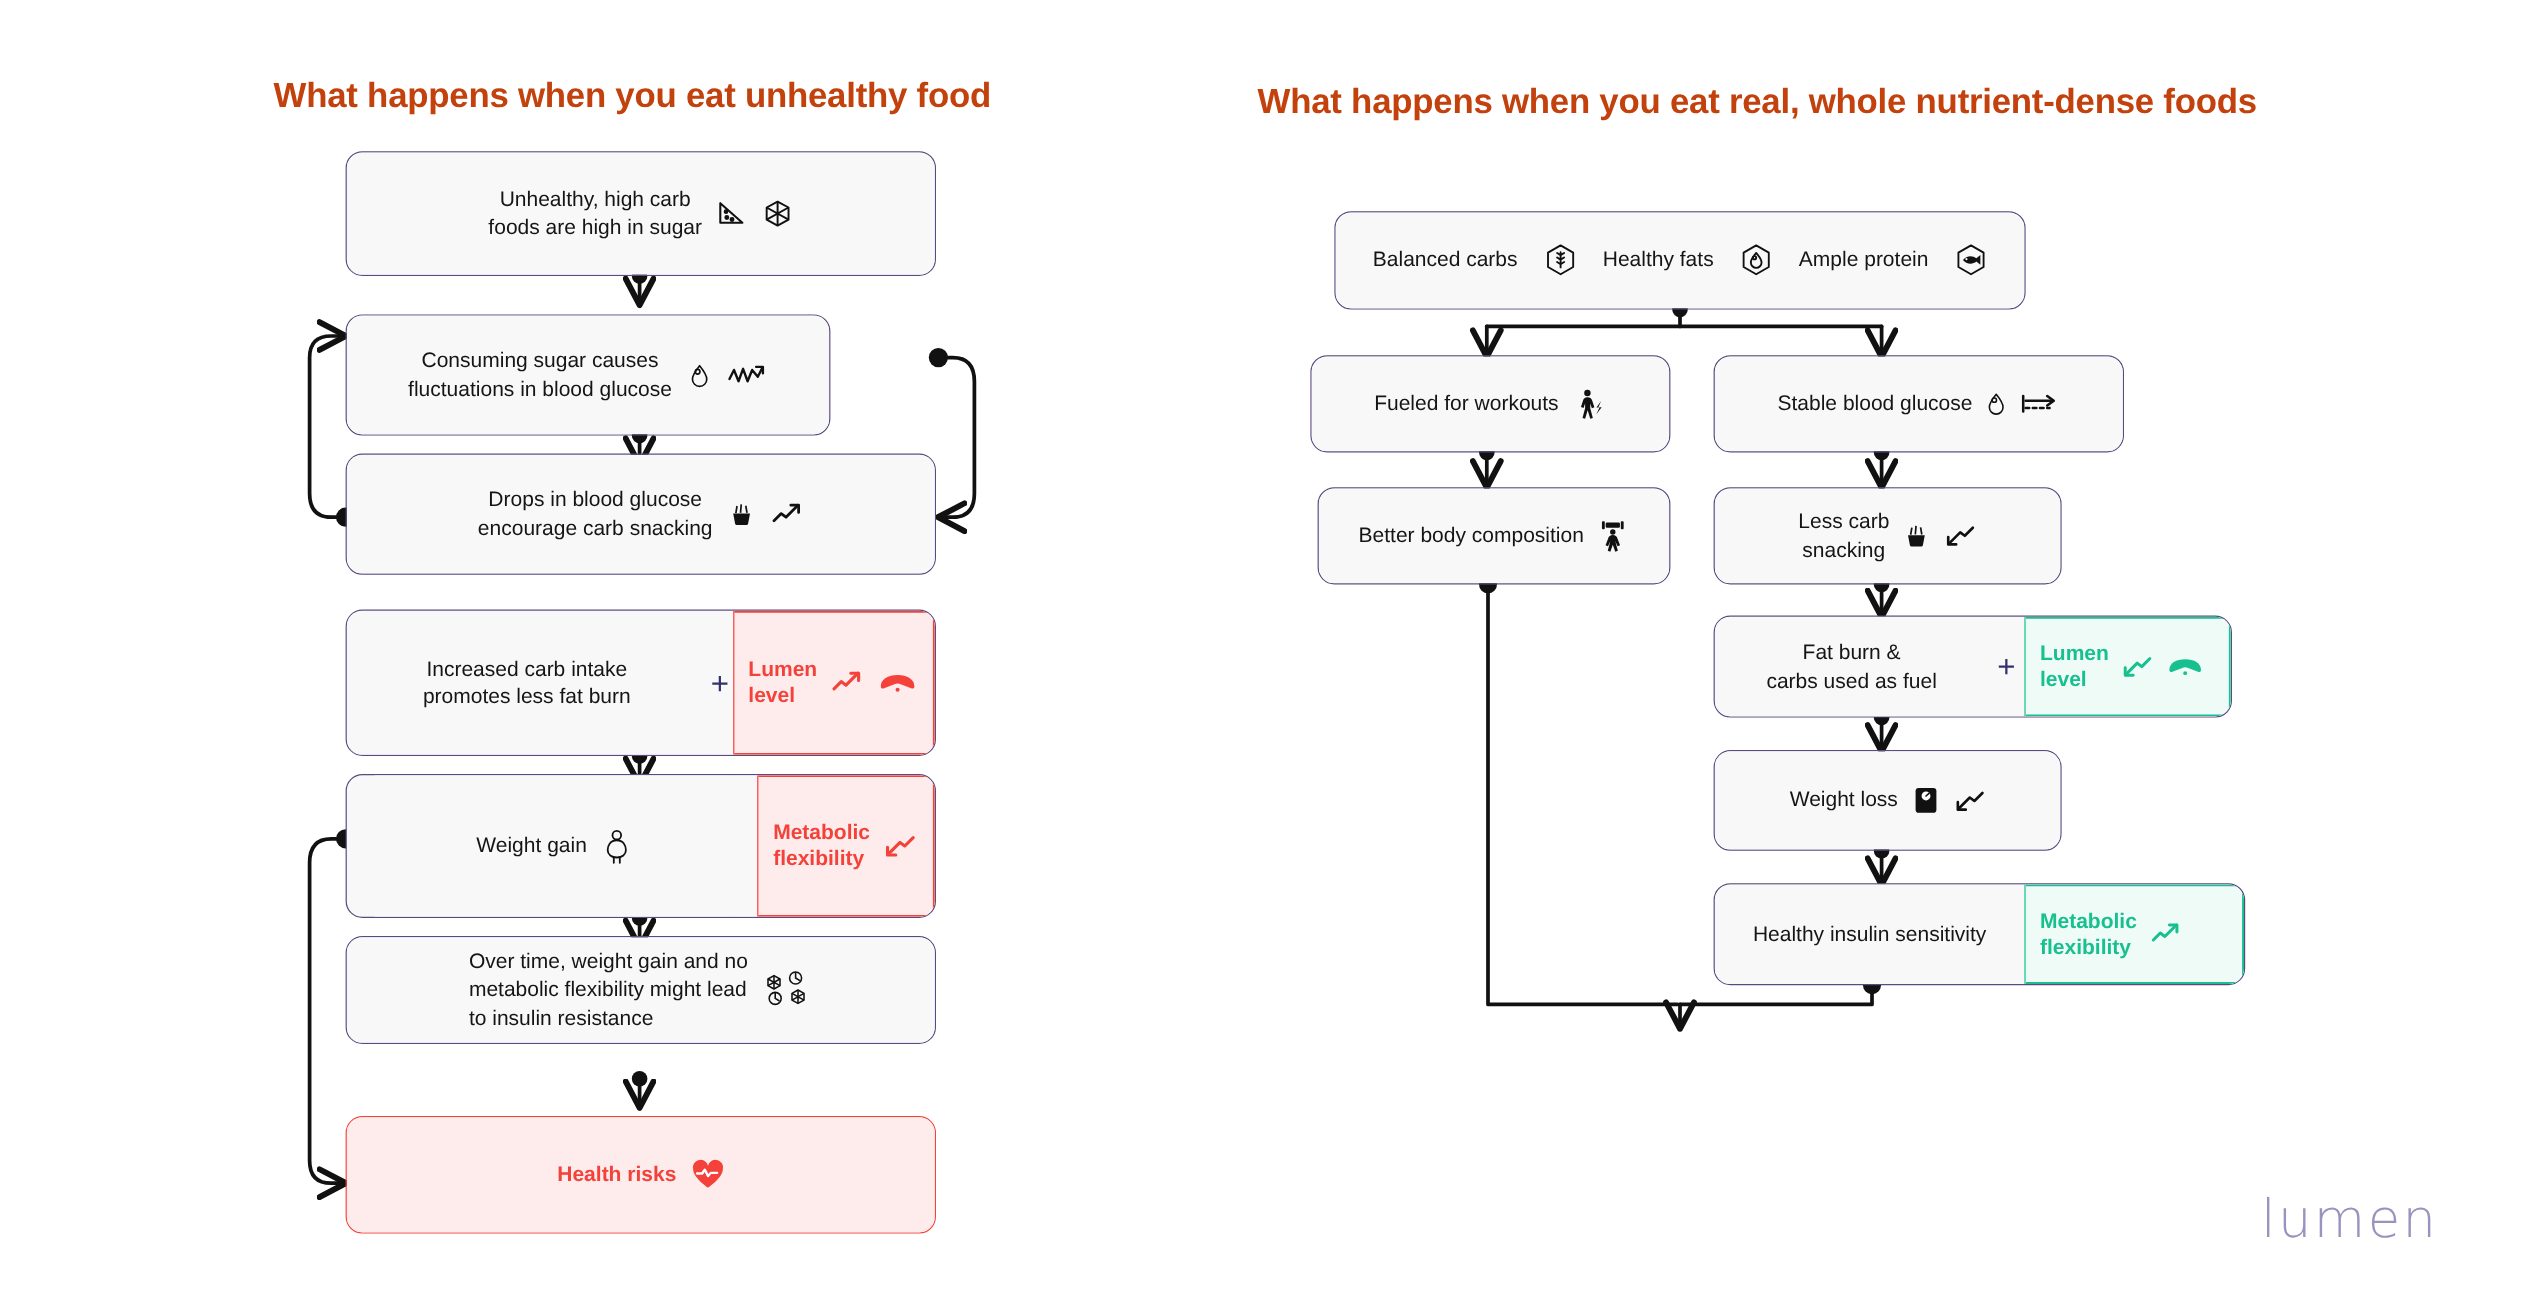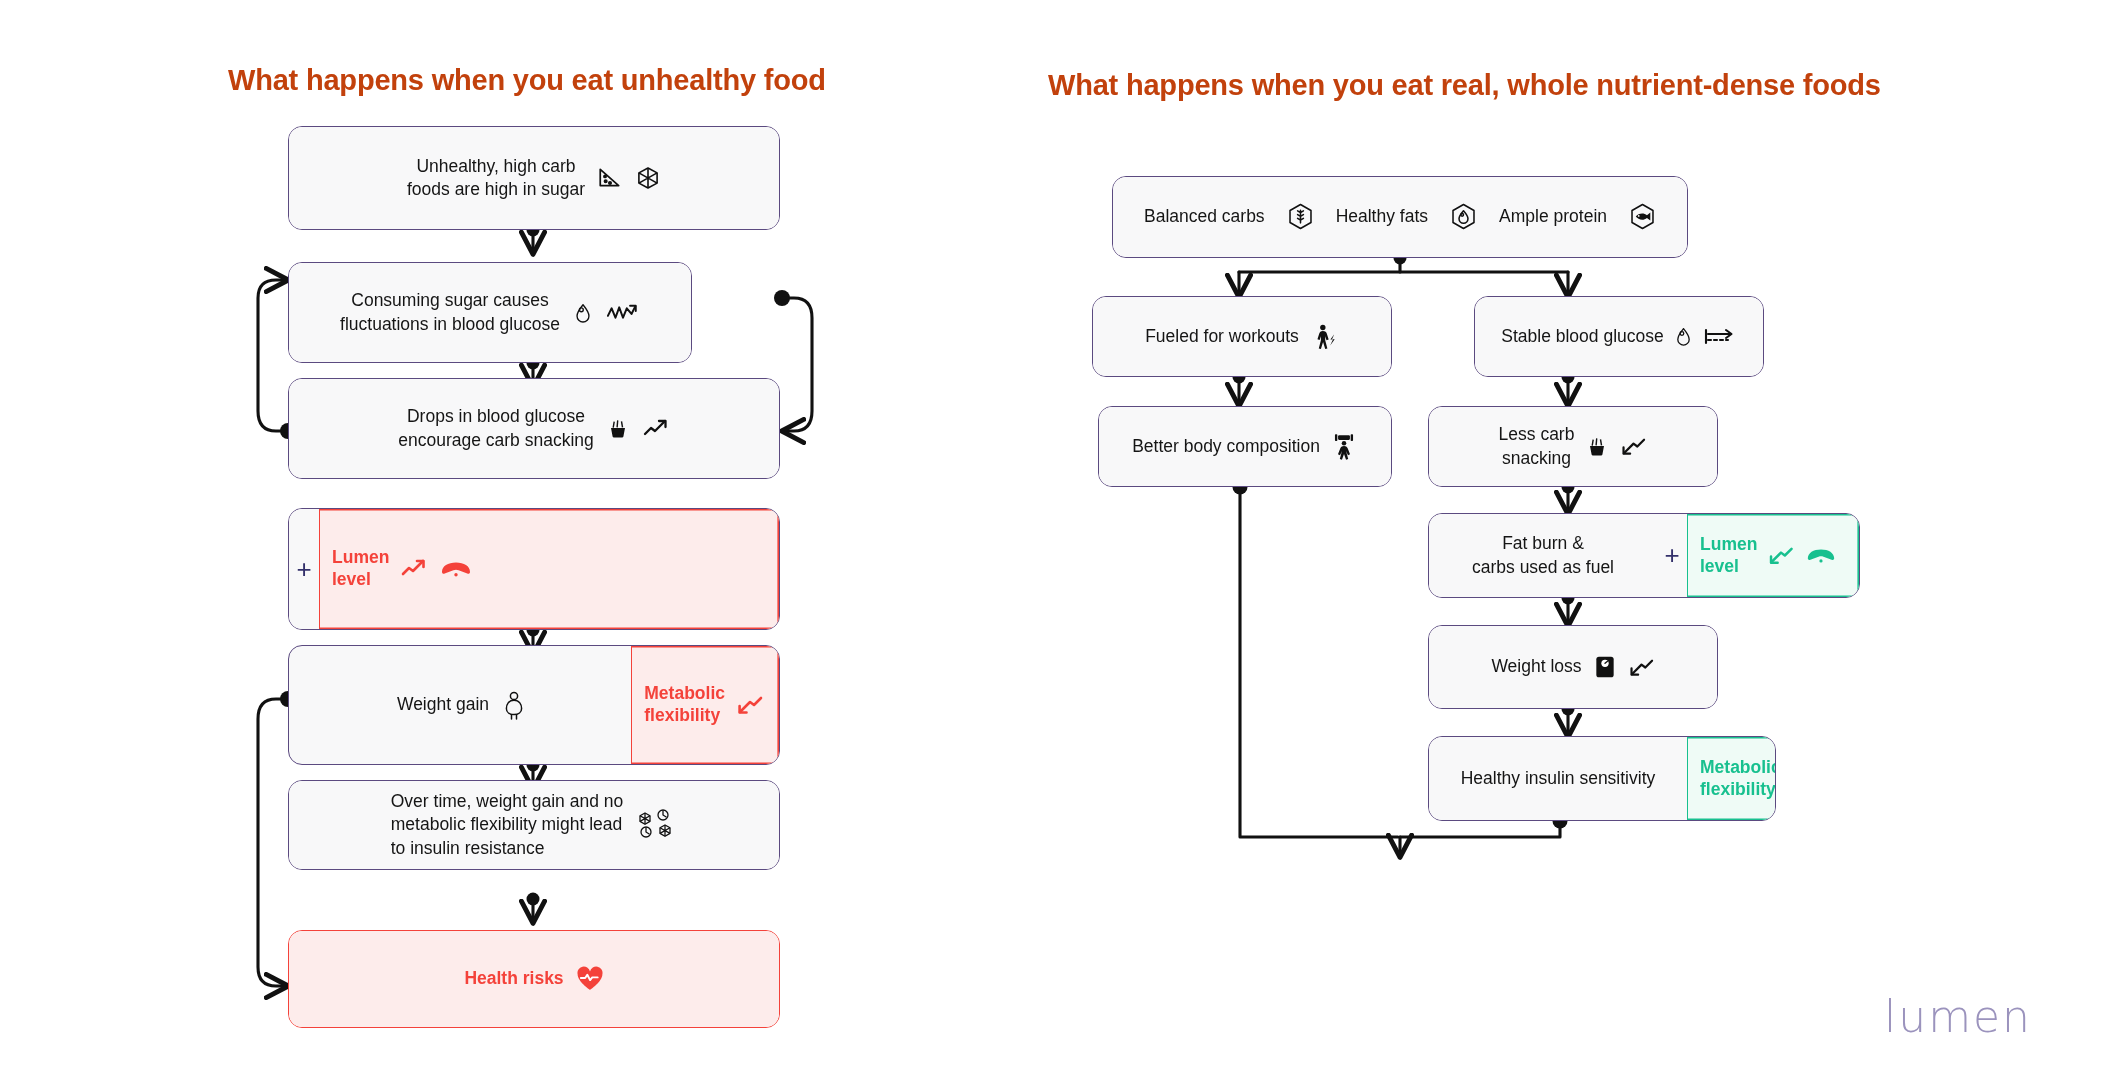--- a/index.html
+++ b/index.html
@@ -167,20 +167,24 @@
       <span class="ico">
         <svg width="28" height="24" viewBox="0 0 28 24" fill="none" stroke="#111" stroke-width="2.3" stroke-linecap="round" stroke-linejoin="round">
           <path d="M3 17 L9 11 L13 14 L23 4"></path>
             <path d="M17 4 L23.5 4 L23.5 10"></path>
         </svg>
         </span>
     </div>
   </div>
 
   <div class="node split" style="left:288px;top:508px;width:492px;height:122px;">
+    <div class="main" style="flex:0 0 300px;">
+      <div class="txt">Increased carb intake
+promotes less fat burn</div>
+    </div>
     <div class="plus">+</div>
     <div class="side red" style="flex:1;">
       <div class="label2">Lumen
 level</div>
       <span class="ico">
         <svg width="30" height="24" viewBox="0 0 28 24" fill="none" stroke="#f4423a" stroke-width="2.6" stroke-linecap="round" stroke-linejoin="round">
           <path d="M3 17 L9 11 L13 14 L23 4"></path>
             <path d="M17 4 L23.5 4 L23.5 10"></path>
         </svg>
         </span>
@@ -288,21 +292,21 @@
         <svg width="28" height="28" viewBox="0 0 26 26" fill="#111">
           <circle cx="11" cy="4.2" r="2.5"></circle>
           <path d="M11 7.4 c-2 0-3 1.2-3.4 2.6 L6 15 l2 .7 1.2-3.4 V16 l-2 7.6 2 .6 2-6.6 2 6.6 2-.6 -2-7.6
                    v-3.7 L14.4 16 l2-.7 -1.6-5 C14.4 8.6 13.2 7.4 11 7.4 Z"></path>
           <path d="M21.6 10.4 l-3.6 5 h2.4 l-2.6 5.4 4.2-5.6 h-2.5 z"></path>
         </svg>
         </span>
     </div>
   </div>
 
-  <div class="node plain" style="left:1428px;top:296px;width:290px;height:81px;margin-left:46px;">
+  <div class="node plain" style="left:1428px;top:296px;width:342px;height:81px;">
     <div class="main" style="gap:9px;">
       <div class="txt">Stable blood glucose</div>
       <span class="ico">
         <svg width="21" height="23" viewBox="0 0 24 24" fill="none" stroke="#111" stroke-width="1.5" stroke-linecap="round" stroke-linejoin="round">
           <path d="M12 3 C12 3 5.5 11 5.5 15.3 A6.5 6.5 0 0 0 18.5 15.3 C18.5 11 12 3 12 3 Z"></path>
           <circle cx="10.2" cy="8.5" r="2.1"></circle>
         </svg>
         </span>
       <span class="ico">
         <svg width="34" height="22" viewBox="0 0 34 22" fill="none" stroke="#111" stroke-width="2.1" stroke-linecap="round" stroke-linejoin="round">
@@ -389,21 +393,21 @@
         </span>
       <span class="ico">
         <svg width="27" height="23" viewBox="0 0 28 24" fill="none" stroke="#111" stroke-width="2.3" stroke-linecap="round" stroke-linejoin="round">
           <path d="M25 5 L18 12 L14 9 L4 19"></path>
             <path d="M10.5 19.5 L3.6 19.5 L3.6 13"></path>
         </svg>
         </span>
     </div>
   </div>
 
-  <div class="node split" style="left:1428px;top:736px;width:348px;height:85px;">
+  <div class="node split" style="left:1428px;top:736px;width:443px;height:85px;">
     <div class="main" style="flex:0 0 258px;">
       <div class="txt">Healthy insulin sensitivity</div>
     </div>
     <div class="plus" style="width:0;"></div>
     <div class="side teal" style="flex:1;">
       <div class="label2">Metabolic
 flexibility</div>
       <span class="ico">
         <svg width="28" height="23" viewBox="0 0 28 24" fill="none" stroke="#18c08f" stroke-width="2.6" stroke-linecap="round" stroke-linejoin="round">
           <path d="M3 17 L9 11 L13 14 L23 4"></path>

